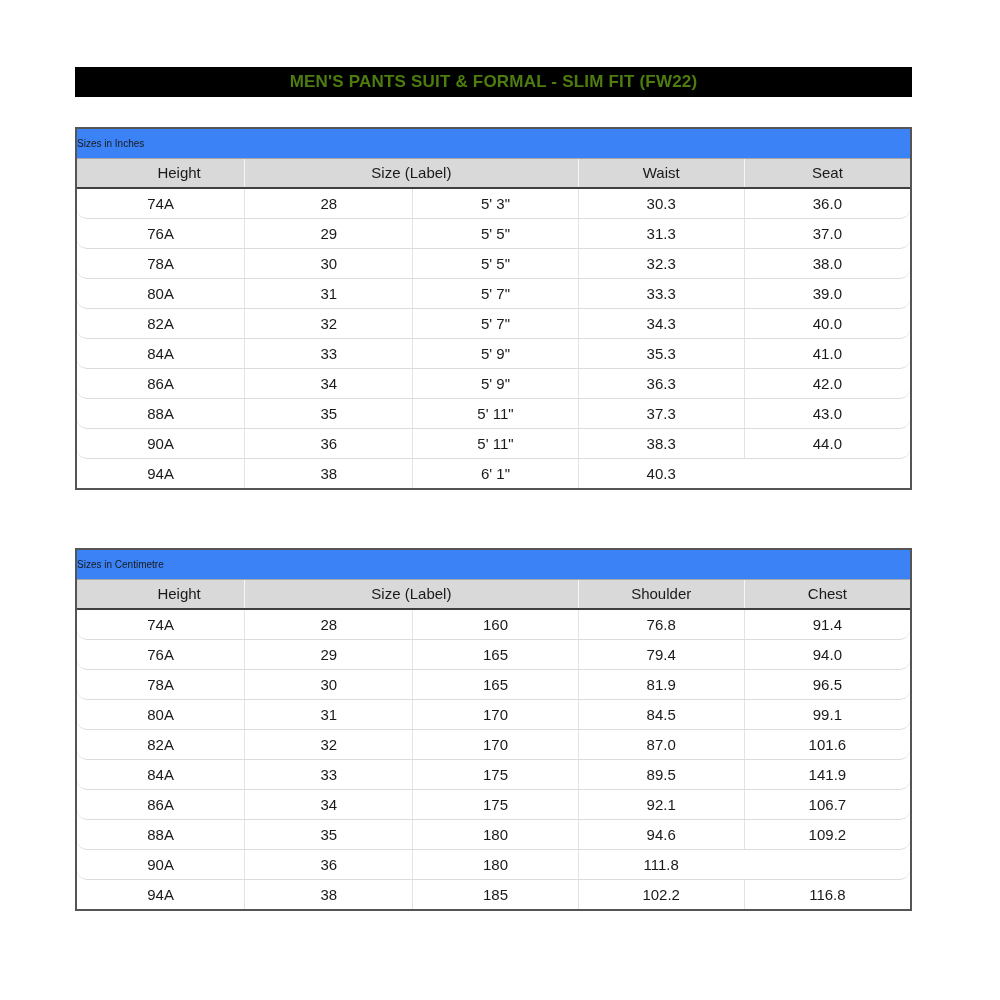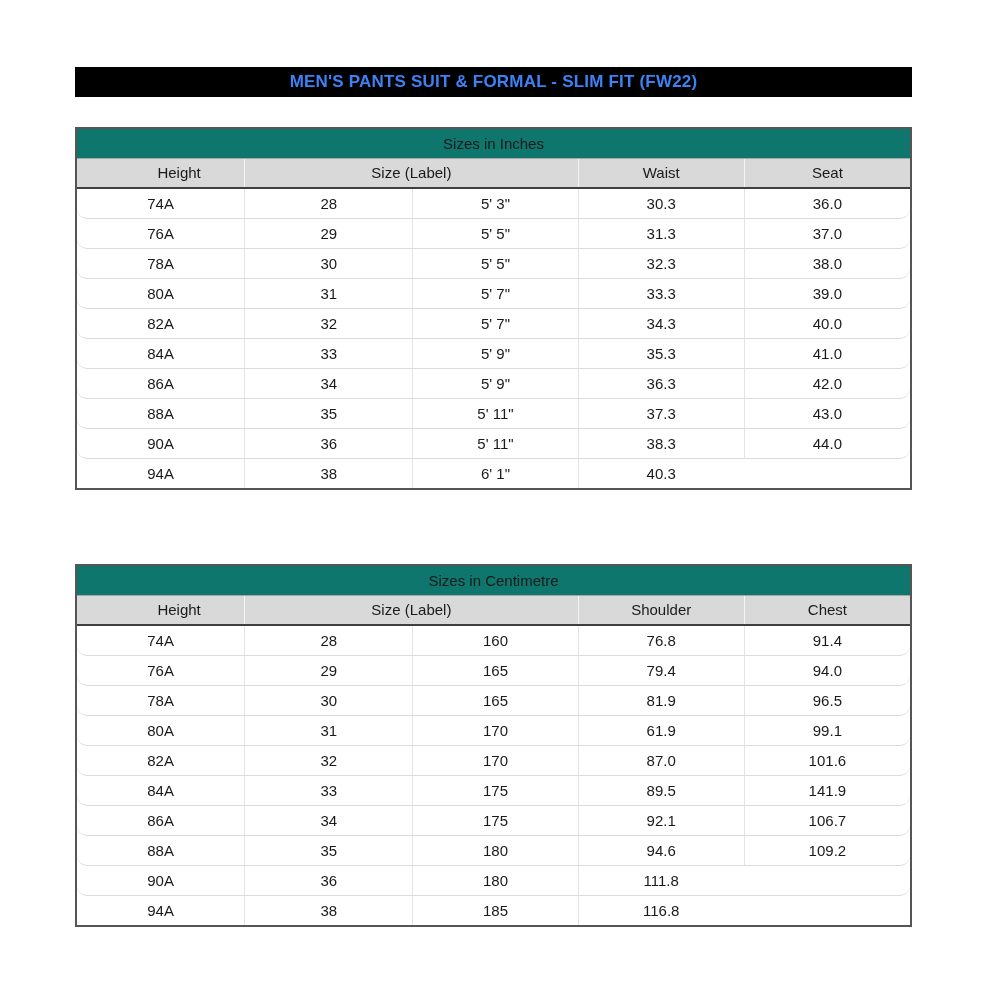--- a/index.html
+++ b/index.html
@@ -15,48 +15,48 @@
     background: #ffffff;
     overflow: hidden;
   }
   .title-bar {
     position: absolute;
     left: 75px;
     top: 67px;
     width: 837px;
     height: 30px;
     background: #000000;
-    color: #3b82f6;
+    color: #4d7c0f;
     font-size: 17px;
     font-weight: bold;
     letter-spacing: 0.2px;
     display: flex;
     align-items: center;
     justify-content: center;
     box-sizing: border-box;
   }
   .size-table {
     position: absolute;
     left: 75px;
     width: 837px;
     box-sizing: border-box;
     border: 2px solid #555555;
     background: #ffffff;
     color: #1a1a1a;
   }
   .size-table.inches { top: 127px; }
-  .size-table.cm     { top: 564px; }
+  .size-table.cm     { top: 548px; }
 
   .table-title {
     height: 29px;
     line-height: 29px;
-    text-align: center;
-    font-size: 15px;
+    text-align: left;
+    font-size: 10px;
     border-bottom: 1px solid #a6a6a6;
-    background: #0f766e;
+    background: #3b82f6;
   }
   .header-row {
     display: grid;
     grid-template-columns: 168fr 169fr 166fr 167fr 167fr;
     background: #d9d9d9;
     border-bottom: 2px solid #3f3f3f;
     height: 28px;
     line-height: 28px;
     font-size: 15px;
   }
@@ -203,21 +203,21 @@
           <div class="cell">78A</div>
           <div class="cell">30</div>
           <div class="cell">165</div>
           <div class="cell">81.9</div>
           <div class="cell">96.5</div>
         </div>
         <div class="data-row">
           <div class="cell">80A</div>
           <div class="cell">31</div>
           <div class="cell">170</div>
-          <div class="cell">61.9</div>
+          <div class="cell">84.5</div>
           <div class="cell">99.1</div>
         </div>
         <div class="data-row">
           <div class="cell">82A</div>
           <div class="cell">32</div>
           <div class="cell">170</div>
           <div class="cell">87.0</div>
           <div class="cell">101.6</div>
         </div>
         <div class="data-row">
@@ -244,18 +244,19 @@
         <div class="data-row">
           <div class="cell">90A</div>
           <div class="cell">36</div>
           <div class="cell">180</div>
           <div class="cell">111.8</div>
         </div>
         <div class="data-row">
           <div class="cell">94A</div>
           <div class="cell">38</div>
           <div class="cell">185</div>
+          <div class="cell">102.2</div>
           <div class="cell">116.8</div>
         </div>
       </div>
   </div>
 
 </div>
 
 </body></html>

